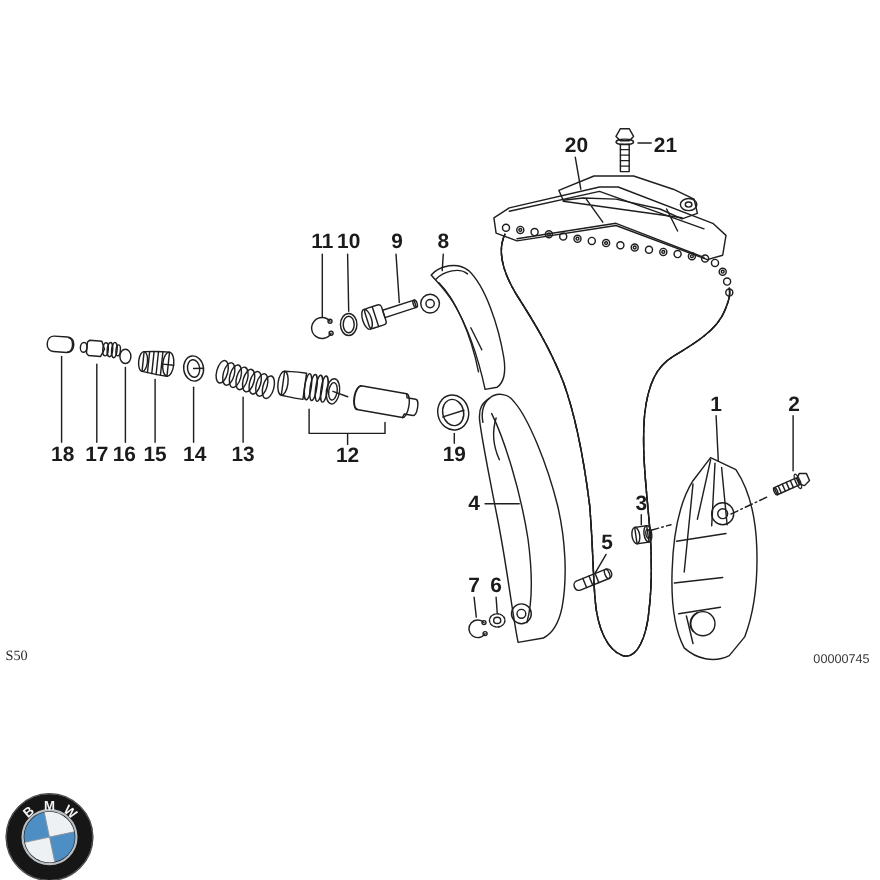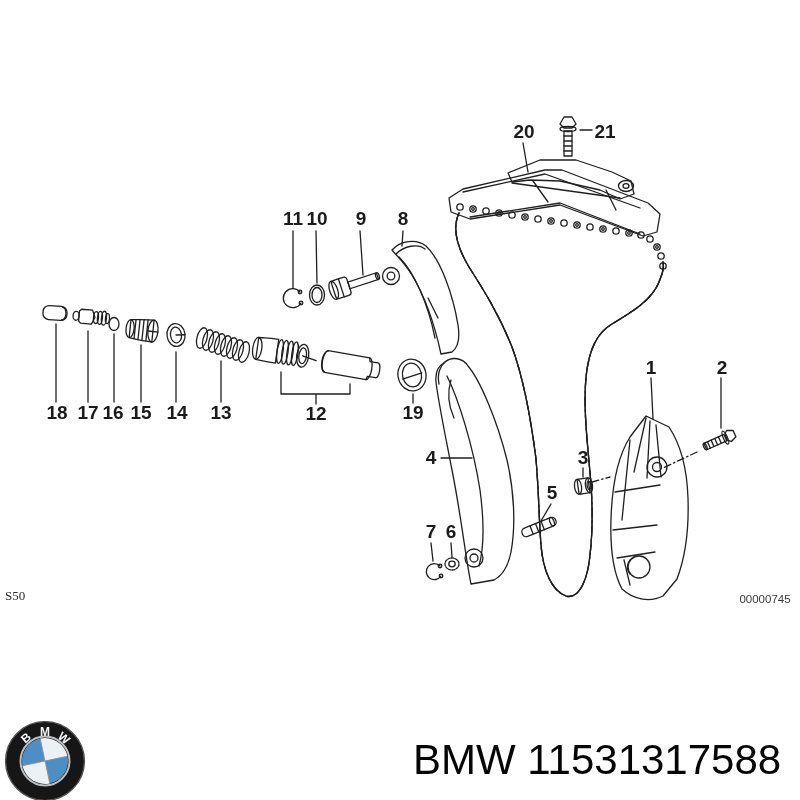--- a/index.html
+++ b/index.html
@@ -296,15 +296,14 @@
         <path d="M 0 0 L 0 -23 A 23 23 0 0 1 23 0 Z" fill="#eef1f3"></path>
         <path d="M 0 0 L 23 0 A 23 23 0 0 1 0 23 Z" fill="#4d8fc4"></path>
         <path d="M 0 0 L 0 23 A 23 23 0 0 1 -23 0 Z" fill="#eef1f3"></path>
         <path d="M -23 0 H 23 M 0 -23 V 23" stroke="#8f9aa2" stroke-width="0.8" fill="none"></path>
       </g>
       <text class="logo-letter" x="-19" y="-19" transform="rotate(-40 -19 -23)">B</text>
       <text class="logo-letter" x="0" y="-25">M</text>
       <text class="logo-letter" x="19" y="-19" transform="rotate(40 19 -23)">W</text>
     </svg>
   </div>
-  <div class="part-number">BMW 11531317588</div>
 
 </div>
 
 </body></html>

